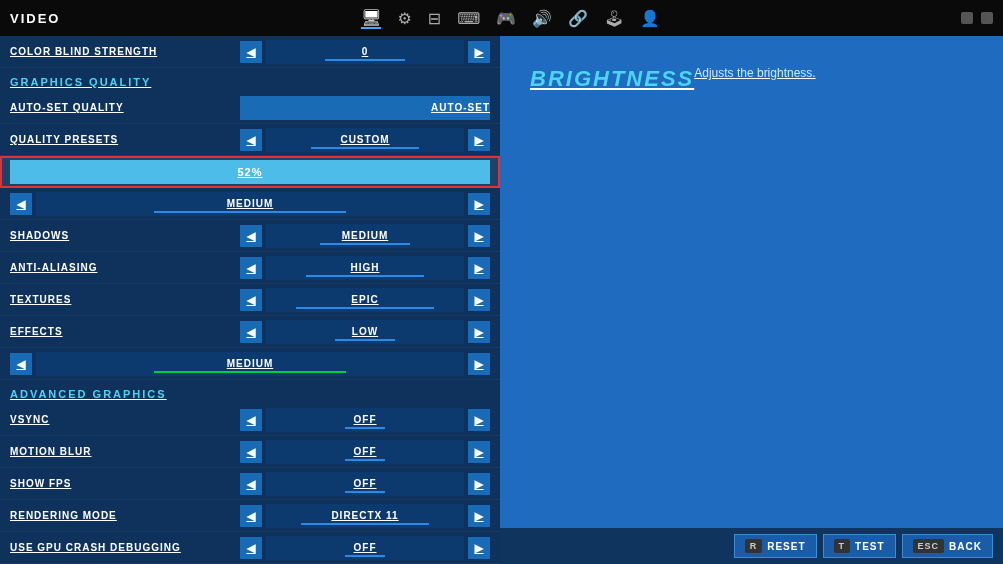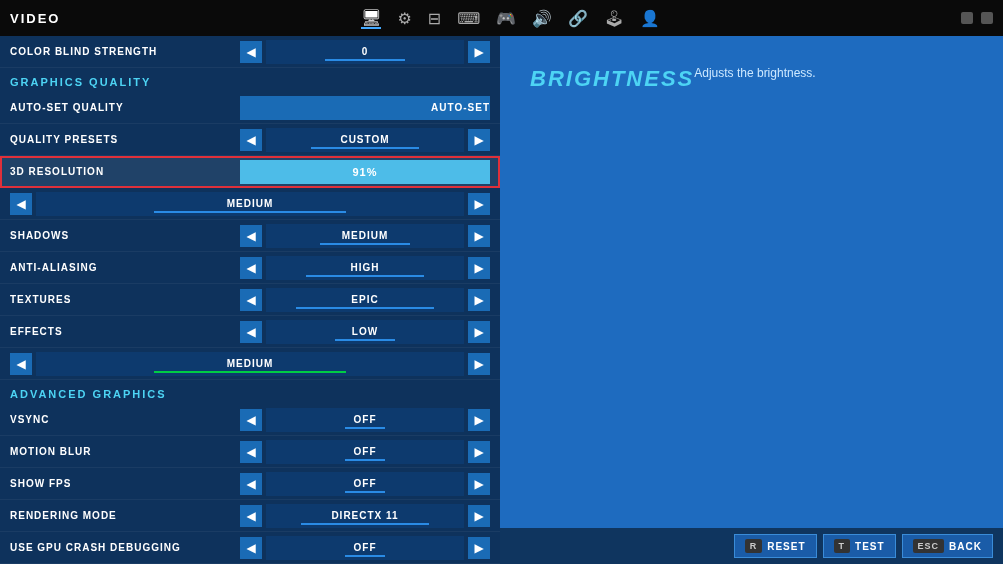--- a/index.html
+++ b/index.html
@@ -54,20 +54,21 @@
       width: 12px;
       height: 12px;
       background: #555;
       border-radius: 2px;
     }
 
     
     .main-layout {
       display: flex;
       height: calc(564px - 36px);
+      text-decoration: underline;
     }
 
     
     .left-panel {
       width: 500px;
       background: rgba(0,0,0,0.45);
       overflow-y: auto;
       overflow-x: hidden;
     }
     .left-panel::-webkit-scrollbar { width: 6px; }
@@ -313,24 +314,23 @@
         <button class="arrow-btn">◀</button>
         <div class="value-bar">
           <span class="value-text">CUSTOM</span>
           <div class="value-underline" style="width:55%"></div>
         </div>
         <button class="arrow-btn">▶</button>
       </div>
     </div>
 
     <div class="setting-row highlighted">
-      <div class="setting-label highlighted-label">3D RESOLUTION</div>
       <div class="setting-control">
         <div class="resolution-bar">
-          <span class="resolution-text">91%</span>
+          <span class="resolution-text">52%</span>
         </div>
       </div>
     </div>
 
     <div class="setting-row">
       <div class="setting-control">
         <button class="arrow-btn">◀</button>
         <div class="value-bar">
           <span class="value-text">MEDIUM</span>
           <div class="value-underline" style="width:45%"></div>

